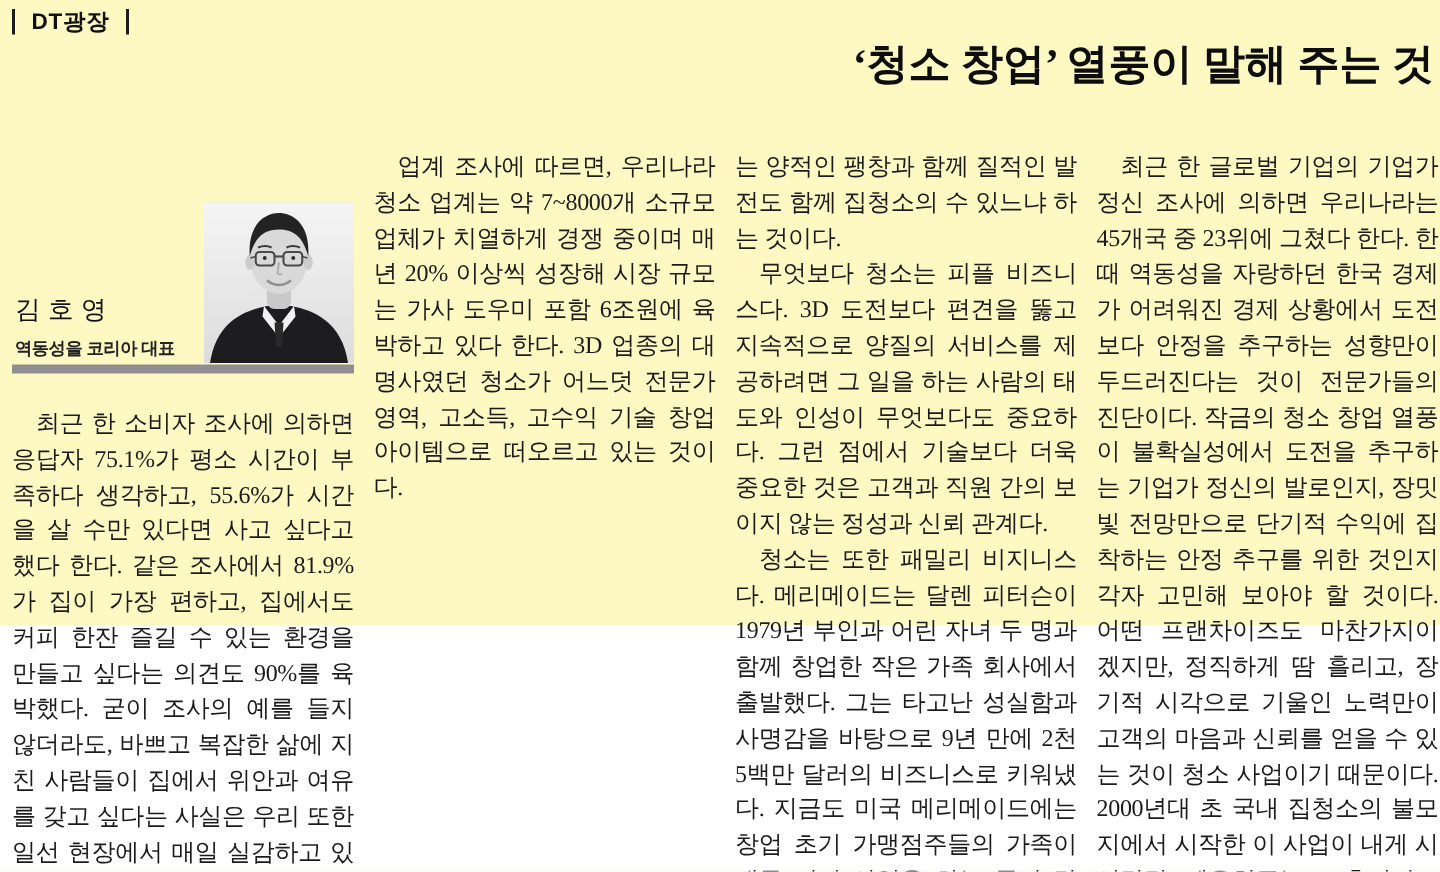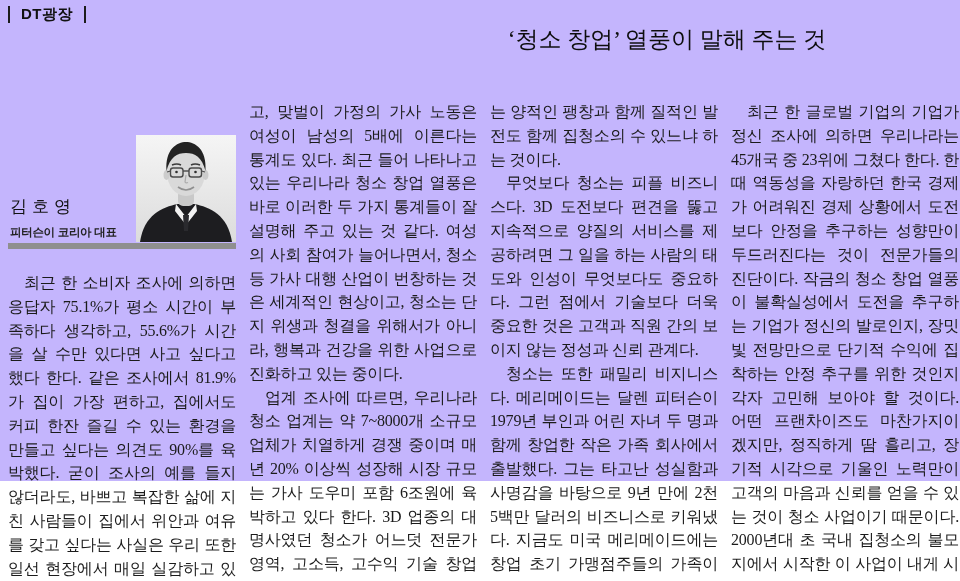--- a/index.html
+++ b/index.html
@@ -1,36 +1,36 @@
 <!DOCTYPE html>
 <html><head>
 <meta charset="utf-8">
 <style>
   html, body { margin:0; padding:0; }
   body {
     width:960px; height:581px; background:#ffffff; overflow:hidden;
     font-family:"Liberation Serif","DejaVu Serif",serif;
     -webkit-font-smoothing:antialiased;
   }
-  .page { position:relative; width:960px; height:481px; background:#c4b5fd; }
+  .page { position:relative; width:960px; height:417px; background:#fef9c3; }
 
   
   .masthead { position:absolute; top:5px; left:8px; display:flex; align-items:center; gap:11px; }
   .vbar { width:2px; height:17px; background:#1c1c1c; }
   .section-label {
     font-family:"Liberation Sans","DejaVu Sans",sans-serif;
     font-weight:bold; font-size:15px; color:#111; letter-spacing:0.5px;
   }
 
   
   .headline {
     position:absolute; top:24px; left:378px; width:578px;
-    text-align:center; white-space:nowrap;
+    text-align:right; white-space:nowrap;
     font-family:"Liberation Serif","DejaVu Serif",serif;
-    font-weight:normal; font-size:23px; color:#0d0d0d; letter-spacing:0px;
+    font-weight:bold; font-size:28px; color:#0d0d0d; letter-spacing:0px;
   }
 
   
   .columns { position:absolute; top:100px; left:8px; display:flex; gap:13px; }
   .col { width:228px; flex:0 0 auto; }
 
   p.body {
     margin:0; font-size:16px; line-height:23.8px; text-align:justify;
     color:#1b1b1b; letter-spacing:-0.2px; word-break:break-all;
   }
@@ -106,32 +106,31 @@
 
             <circle cx="40.5" cy="37" r="1.3" fill="#2c2c2c"></circle>
             <circle cx="59.5" cy="37" r="1.3" fill="#2c2c2c"></circle>
 
             <path d="M50,40 L49,47 Q50,48.5 52,47.5" stroke="#aaaaaa" stroke-width="1.2" fill="none"></path>
             <path d="M42,52 Q50,58 58,52" stroke="#8f8f8f" stroke-width="1.6" fill="none"></path>
           </svg>
         </div>
         <div class="byline-text">
           <div class="byline-name">김호영</div>
-          <div class="byline-role">피터슨이 코리아 대표</div>
+          <div class="byline-role">역동성을 코리아 대표</div>
         </div>
       </div>
       <div class="divider-bar"></div>
       <div class="col1-text">
         <p class="body indent">최근 한 소비자 조사에 의하면 응답자 75.1%가 평소 시간이 부족하다 생각하고, 55.6%가 시간을 살 수만 있다면 사고 싶다고 했다 한다. 같은 조사에서 81.9%가 집이 가장 편하고, 집에서도 커피 한잔 즐길 수 있는 환경을 만들고 싶다는 의견도 90%를 육박했다. 굳이 조사의 예를 들지 않더라도, 바쁘고 복잡한 삶에 지친 사람들이 집에서 위안과 여유를 갖고 싶다는 사실은 우리 또한 일선 현장에서 매일 실감하고 있다.</p>
 
       </div>
     </div>
 
     <div class="col">
-      <p class="body">고, 맞벌이 가정의 가사 노동은 여성이 남성의 5배에 이른다는 통계도 있다. 최근 들어 나타나고 있는 우리나라 청소 창업 열풍은 바로 이러한 두 가지 통계들이 잘 설명해 주고 있는 것 같다. 여성의 사회 참여가 늘어나면서, 청소 등 가사 대행 산업이 번창하는 것은 세계적인 현상이고, 청소는 단지 위생과 청결을 위해서가 아니라, 행복과 건강을 위한 사업으로 진화하고 있는 중이다.</p>
       <p class="body indent">업계 조사에 따르면, 우리나라 청소 업계는 약 7~8000개 소규모 업체가 치열하게 경쟁 중이며 매년 20% 이상씩 성장해 시장 규모는 가사 도우미 포함 6조원에 육박하고 있다 한다. 3D 업종의 대명사였던 청소가 어느덧 전문가 영역, 고소득, 고수익 기술 창업 아이템으로 떠오르고 있는 것이다.</p>
 
     </div>
 
     <div class="col">
       <p class="body">는 양적인 팽창과 함께 질적인 발전도 함께 집청소의 수 있느냐 하는 것이다.</p>
       <p class="body indent">무엇보다 청소는 피플 비즈니스다. 3D 도전보다 편견을 뚫고 지속적으로 양질의 서비스를 제공하려면 그 일을 하는 사람의 태도와 인성이 무엇보다도 중요하다. 그런 점에서 기술보다 더욱 중요한 것은 고객과 직원 간의 보이지 않는 정성과 신뢰 관계다.</p>
       <p class="body indent">청소는 또한 패밀리 비지니스다. 메리메이드는 달렌 피터슨이 1979년 부인과 어린 자녀 두 명과 함께 창업한 작은 가족 회사에서 출발했다. 그는 타고난 성실함과 사명감을 바탕으로 9년 만에 2천5백만 달러의 비즈니스로 키워냈다. 지금도 미국 메리메이드에는 창업 초기 가맹점주들의 가족이 대를 이어 사업을 하는 곳이 많다.</p>
     </div>
 

